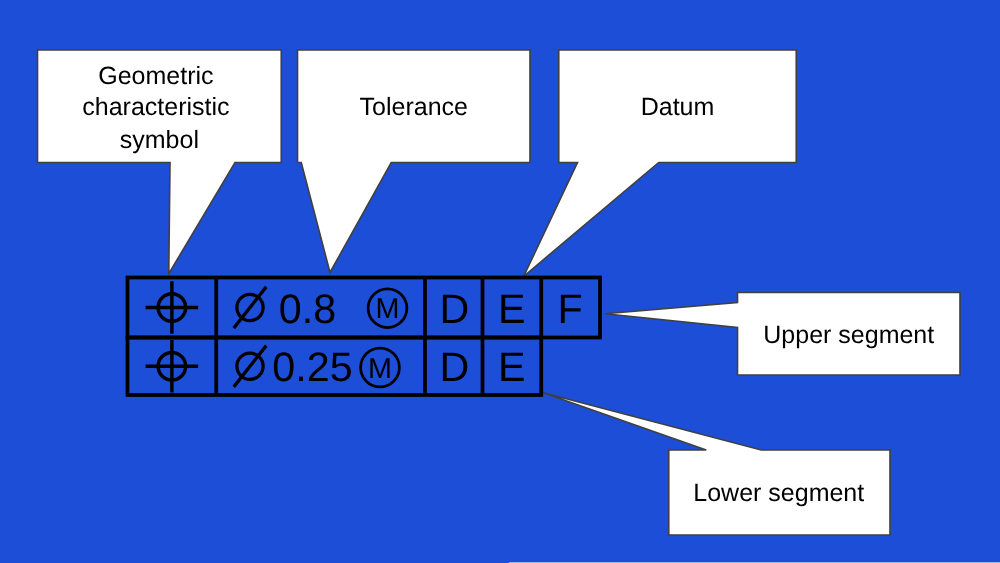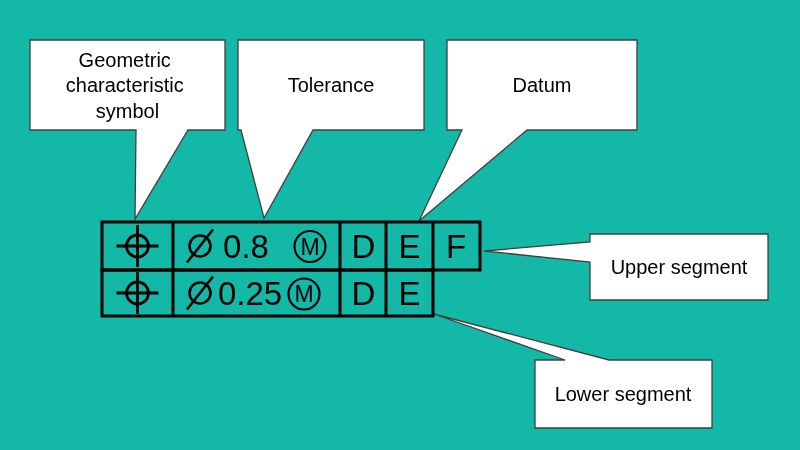--- a/index.html
+++ b/index.html
@@ -1,18 +1,18 @@
 <!DOCTYPE html>
 <html><head>
 <meta charset="utf-8">
 <style>
   html, body { margin: 0; padding: 0; background: #ffffff; }
   .page {
     width: 800px; height: 450px; position: relative;
-    background: #14b8a6; overflow: hidden;
+    background: #1d4ed8; overflow: hidden;
     font-family: "Liberation Sans", sans-serif;
   }
   svg { display: block; }
   .callout-shape { fill: #ffffff; }
   .callout-text {
     font-family: "Liberation Sans", sans-serif;
     font-size: 20px; fill: #000000; text-anchor: middle;
   }
   .frame-line { fill: none; }
   .frame-text {

